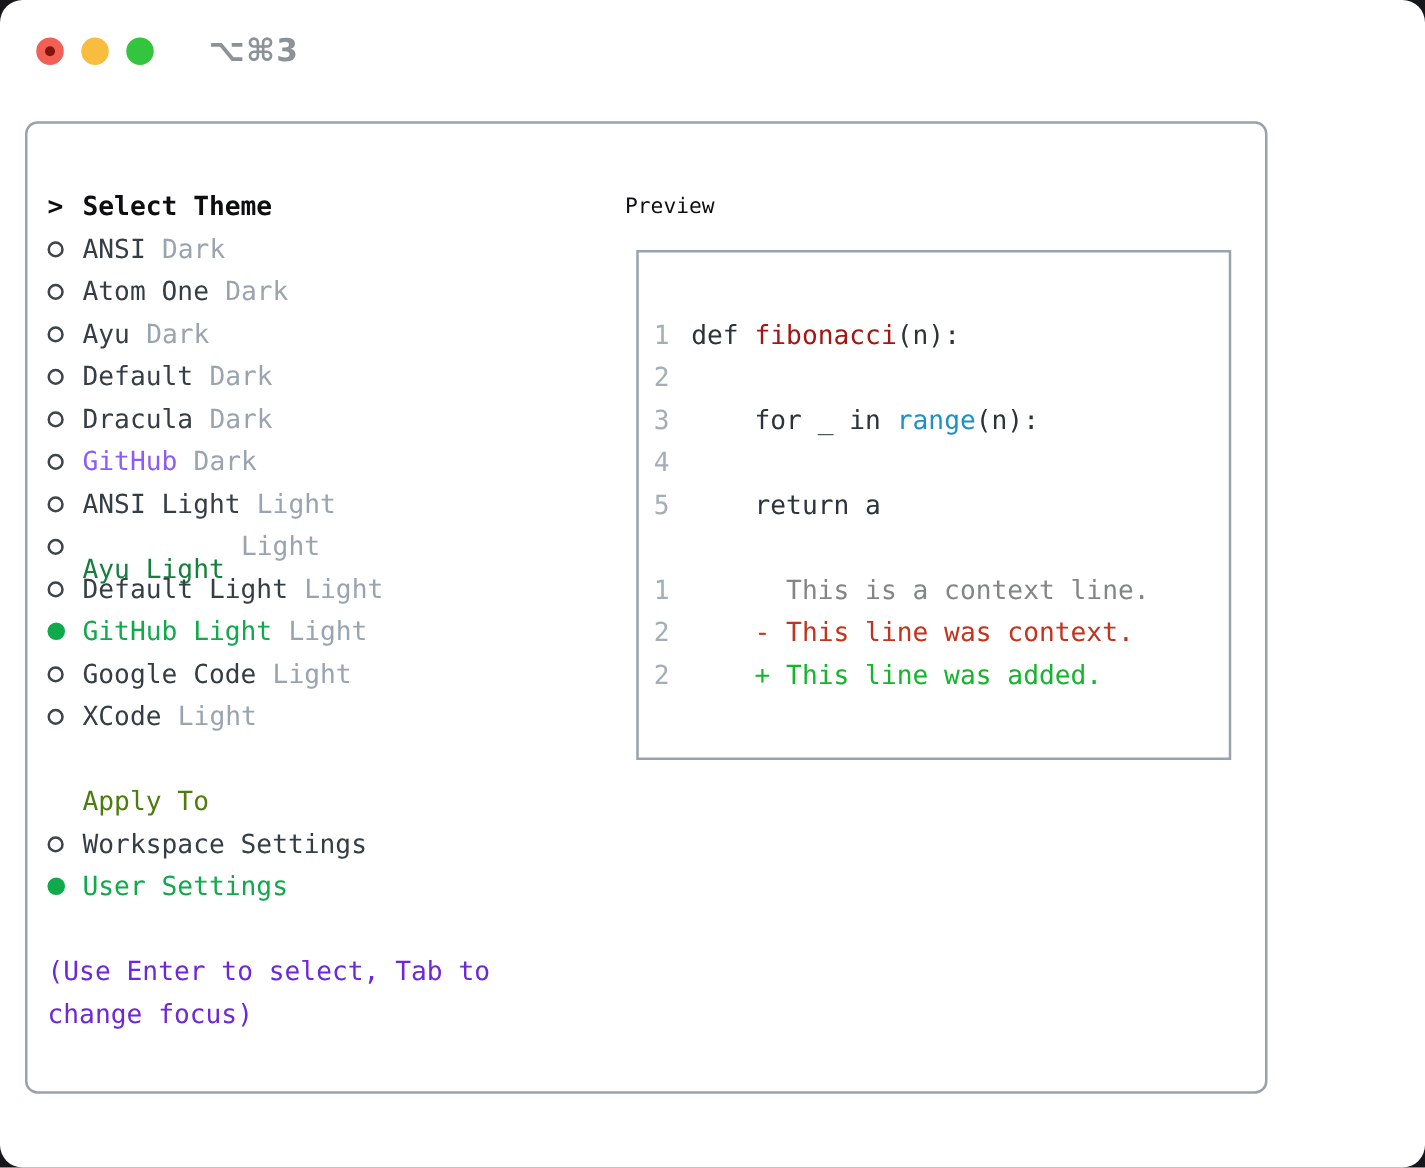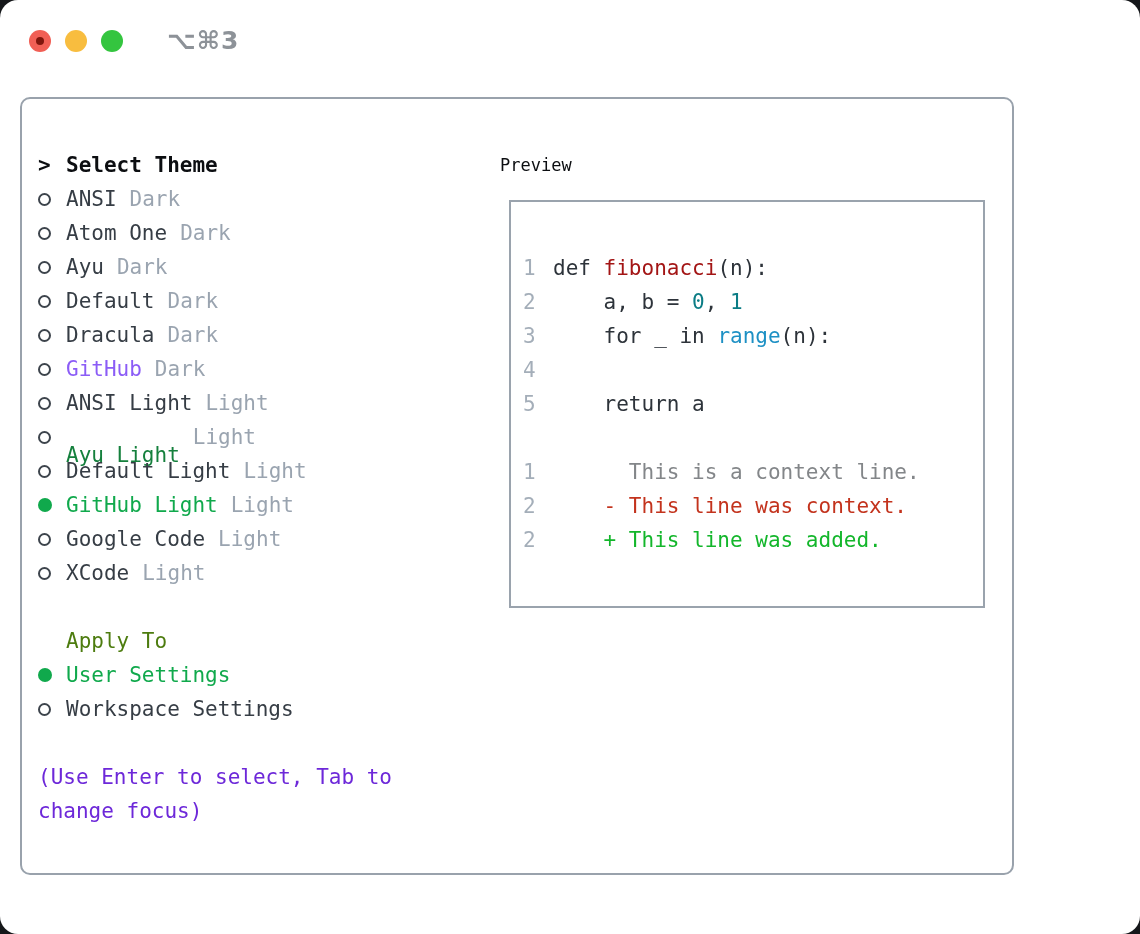--- a/index.html
+++ b/index.html
@@ -71,37 +71,36 @@
         <div class="line"><span class="gutter"><span class="radio sel" style="background: rgb(16, 169, 76);"></span></span><span style="color: rgb(16, 169, 76);">GitHub Light</span><span class="variant" style="color: rgb(154, 164, 176);">Light</span></div>
         <div class="line"><span class="gutter"><span class="radio" style="border-color: rgb(61, 68, 76);"></span></span><span style="color: rgb(54, 61, 69);">Google Code</span><span class="variant" style="color: rgb(154, 164, 176);">Light</span></div>
         <div class="line"><span class="gutter"><span class="radio" style="border-color: rgb(61, 68, 76);"></span></span><span style="color: rgb(54, 61, 69);">XCode</span><span class="variant" style="color: rgb(154, 164, 176);">Light</span></div>
       </div>
     <div class="line"></div>
     <div class="line">
       <span class="gutter"></span>
       <span class="apply-hdr" style="color: #4d7c0f;">Apply To</span>
     </div>
     <div id="apply-list">
+        <div class="line"><span class="gutter"><span class="radio" style="border-color: rgb(61, 68, 76);"></span></span><span style="color: rgb(54, 61, 69);">Workspace Settings</span></div>
         <div class="line"><span class="gutter"><span class="radio sel" style="background: rgb(16, 169, 76);"></span></span><span style="color: rgb(16, 169, 76);">User Settings</span></div>
-        <div class="line"><span class="gutter"><span class="radio" style="border-color: rgb(61, 68, 76);"></span></span><span style="color: rgb(54, 61, 69);">Workspace Settings</span></div>
       </div>
     <div class="line"></div>
     <div class="hint" style="color: #6d28d9;">(Use Enter to select, Tab to change focus)</div>
   </div>
 
   <div class="preview-hdr" style="color: rgb(12, 14, 17);">Preview</div>
   <div class="preview-box" style="border-color: rgb(154, 163, 173);">
     <div class="codewrap" id="code">
         <div class="code-line">
           <span class="ln" style="color: rgb(164, 174, 185);">1</span>
           <span class="src"><span style="color: rgb(45, 51, 58);">def </span><span style="color: rgb(163, 21, 21);">fibonacci</span><span style="color: rgb(45, 51, 58);">(n):</span></span>
         </div>
         <div class="code-line">
           <span class="ln" style="color: rgb(164, 174, 185);">2</span>
-          <span class="src"><span style="color: rgb(45, 51, 58);">    a, b = </span><span style="color: rgb(11, 124, 133);">0</span><span style="color: rgb(45, 51, 58);">, </span><span style="color: rgb(11, 124, 133);">1</span></span>
         </div>
         <div class="code-line">
           <span class="ln" style="color: rgb(164, 174, 185);">3</span>
           <span class="src"><span style="color: rgb(45, 51, 58);">    for _ in </span><span style="color: rgb(29, 144, 196);">range</span><span style="color: rgb(45, 51, 58);">(n):</span></span>
         </div>
         <div class="code-line">
           <span class="ln" style="color: rgb(164, 174, 185);">4</span>
         </div>
         <div class="code-line">
           <span class="ln" style="color: rgb(164, 174, 185);">5</span>

